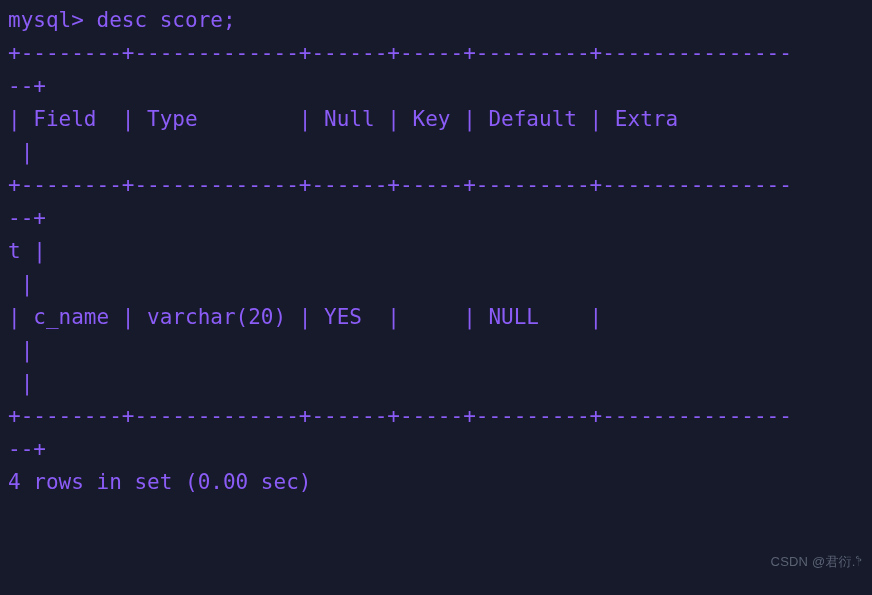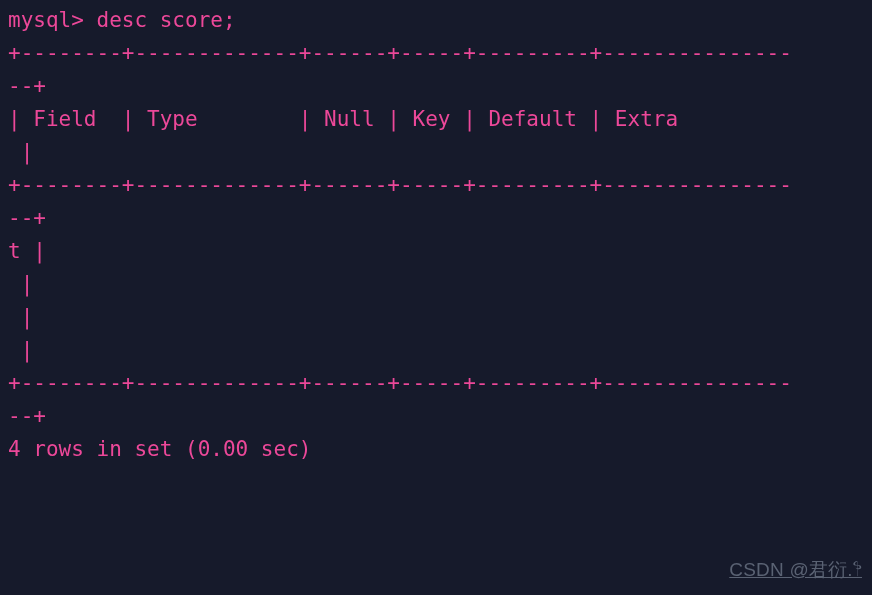--- a/index.html
+++ b/index.html
@@ -21,38 +21,37 @@
     background: #161a2b;
     color: #22c55e;
     box-sizing: border-box;
     padding: 4px 0 0 8px;
   }
   .term-line {
     font-family: "DejaVu Sans Mono", "Liberation Mono", monospace;
     font-size: 21px;
     line-height: 33px;
     letter-spacing: 0px;
-    color: #ec4899;
+    color: #8b5cf6;
     white-space: pre;
     margin: 0;
     height: 33px;
   }
   .term-line.wrapped {
     
   }
   #watermark {
     position: absolute;
     right: 10px;
-    bottom: 12px;
+    bottom: 24px;
     font-family: "Liberation Sans", sans-serif;
-    font-size: 19px;
+    font-size: 13px;
     color: #5a6273;
     white-space: pre;
     letter-spacing: 0.2px;
-    text-decoration: underline;
   }
 </style>
 </head>
 <body>
 
 <div id="terminal">
 
   <div class="term-line">mysql&gt; desc score;</div>
 
   <div class="term-line">+--------+-------------+------+-----+---------+---------------</div>
@@ -61,20 +60,21 @@
   <div class="term-line">| Field  | Type        | Null | Key | Default | Extra         </div>
   <div class="term-line wrapped"> |</div>
 
   <div class="term-line">+--------+-------------+------+-----+---------+---------------</div>
   <div class="term-line wrapped">--+</div>
 
   <div class="term-line wrapped">t |</div>
 
   <div class="term-line wrapped"> |</div>
 
+  <div class="term-line">| c_name | varchar(20) | YES  |     | NULL    |              </div>
   <div class="term-line wrapped"> |</div>
 
   <div class="term-line wrapped"> |</div>
 
   <div class="term-line">+--------+-------------+------+-----+---------+---------------</div>
   <div class="term-line wrapped">--+</div>
 
   <div class="term-line">4 rows in set (0.00 sec)</div>
 
   <div id="watermark">CSDN @君衍.෦</div>

